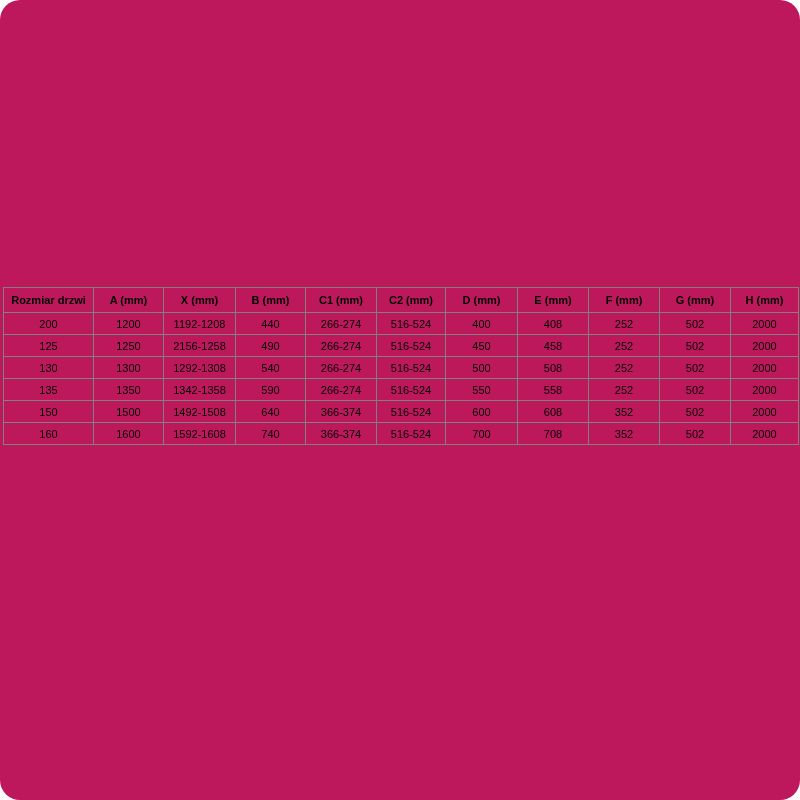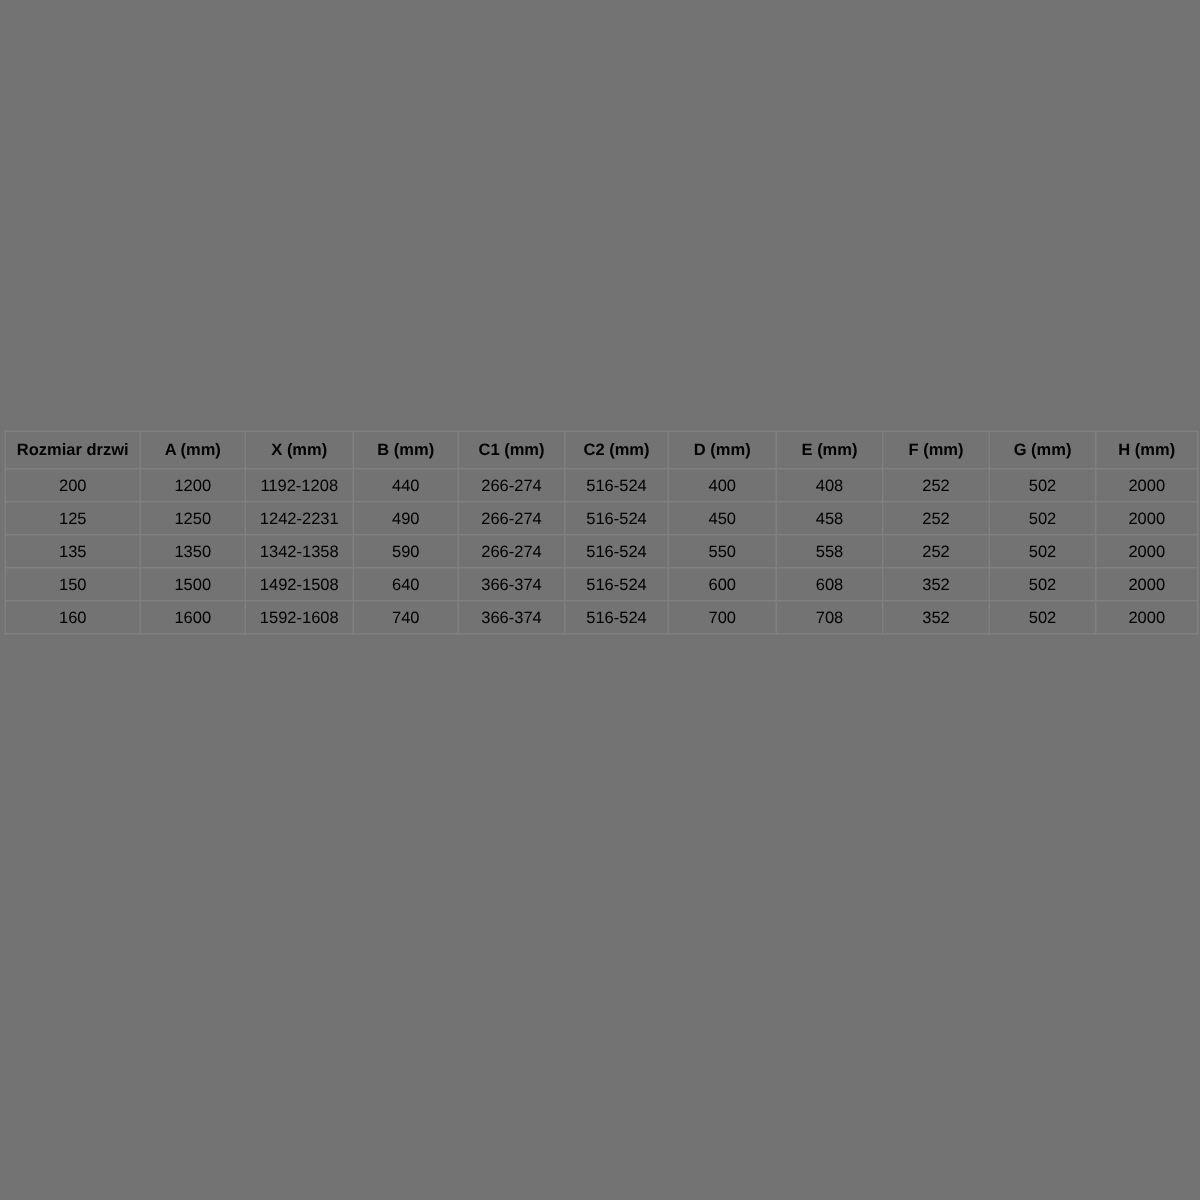--- a/index.html
+++ b/index.html
@@ -7,22 +7,23 @@
     padding: 0;
     width: 800px;
     height: 800px;
     background: #ffffff;
     font-family: "Liberation Sans", sans-serif;
   }
   .page {
     position: relative;
     width: 800px;
     height: 800px;
-    background: #737373;
+    background: #be185d;
     overflow: hidden;
+    border-radius: 20px;
   }
   table.dims {
     position: absolute;
     top: 287px;
     left: 3px;
     width: 795px;
     border-collapse: collapse;
     table-layout: fixed;
     color: #000000;
     font-size: 11px;
@@ -87,26 +88,39 @@
           <td>516-524</td>
           <td>400</td>
           <td>408</td>
           <td>252</td>
           <td>502</td>
           <td>2000</td>
         </tr>
         <tr>
           <td>125</td>
           <td>1250</td>
-          <td>1242-2231</td>
+          <td>2156-1258</td>
           <td>490</td>
           <td>266-274</td>
           <td>516-524</td>
           <td>450</td>
           <td>458</td>
+          <td>252</td>
+          <td>502</td>
+          <td>2000</td>
+        </tr>
+        <tr>
+          <td>130</td>
+          <td>1300</td>
+          <td>1292-1308</td>
+          <td>540</td>
+          <td>266-274</td>
+          <td>516-524</td>
+          <td>500</td>
+          <td>508</td>
           <td>252</td>
           <td>502</td>
           <td>2000</td>
         </tr>
         <tr>
           <td>135</td>
           <td>1350</td>
           <td>1342-1358</td>
           <td>590</td>
           <td>266-274</td>

